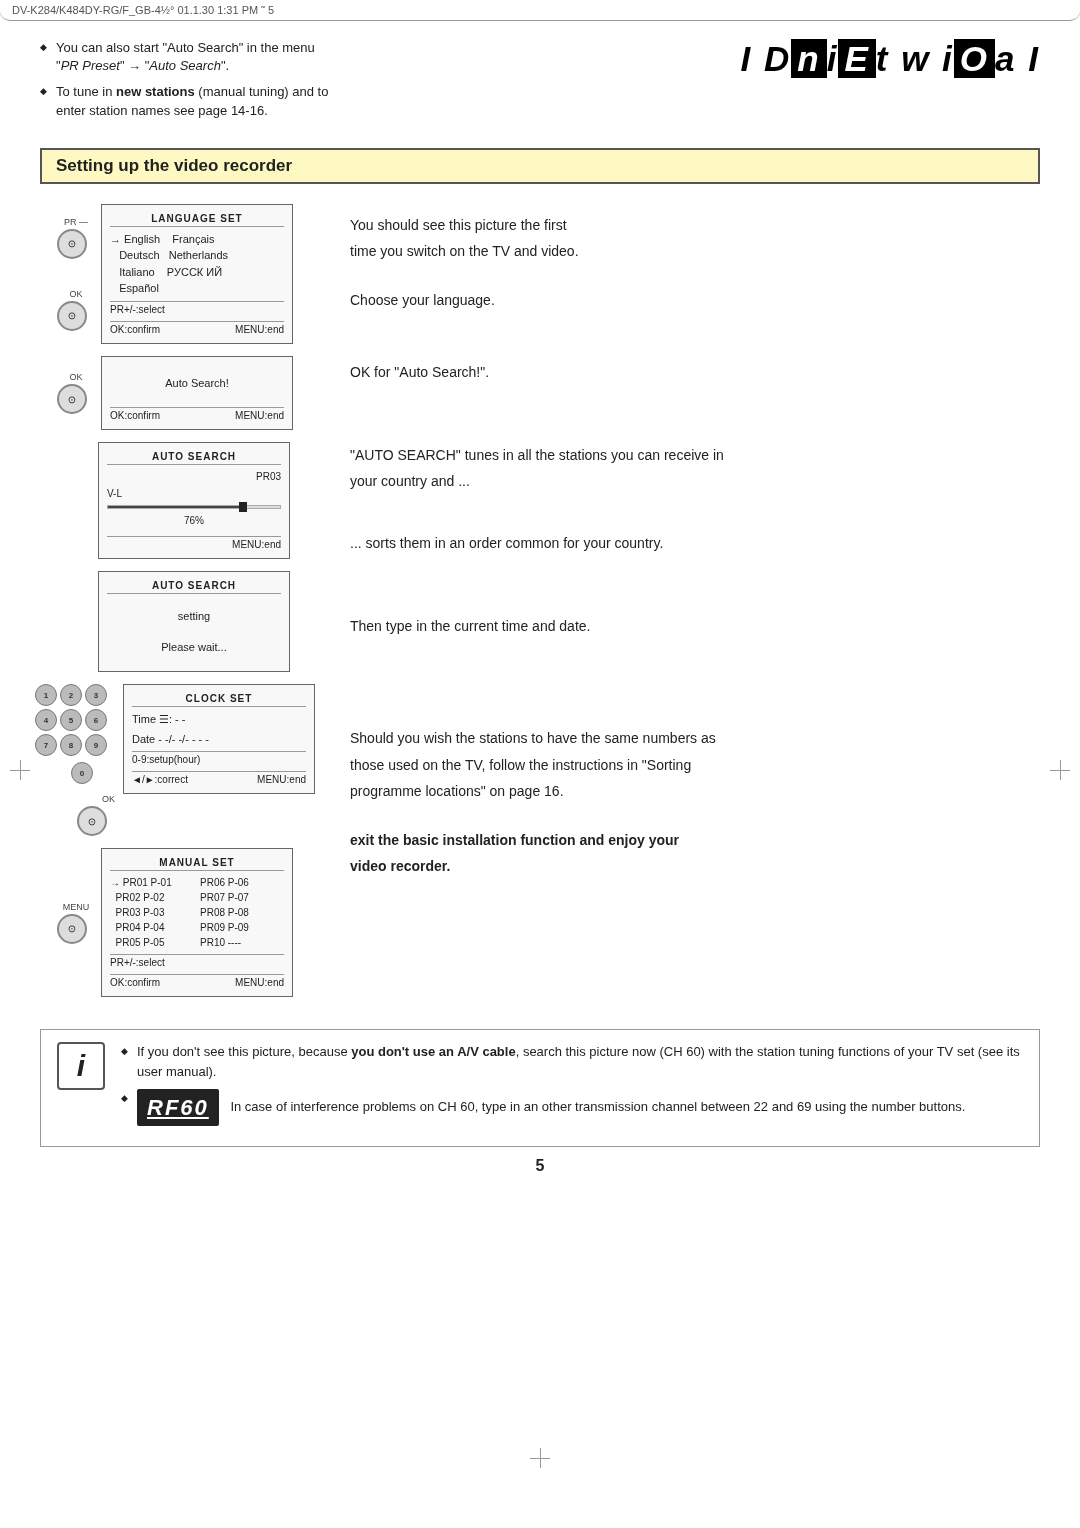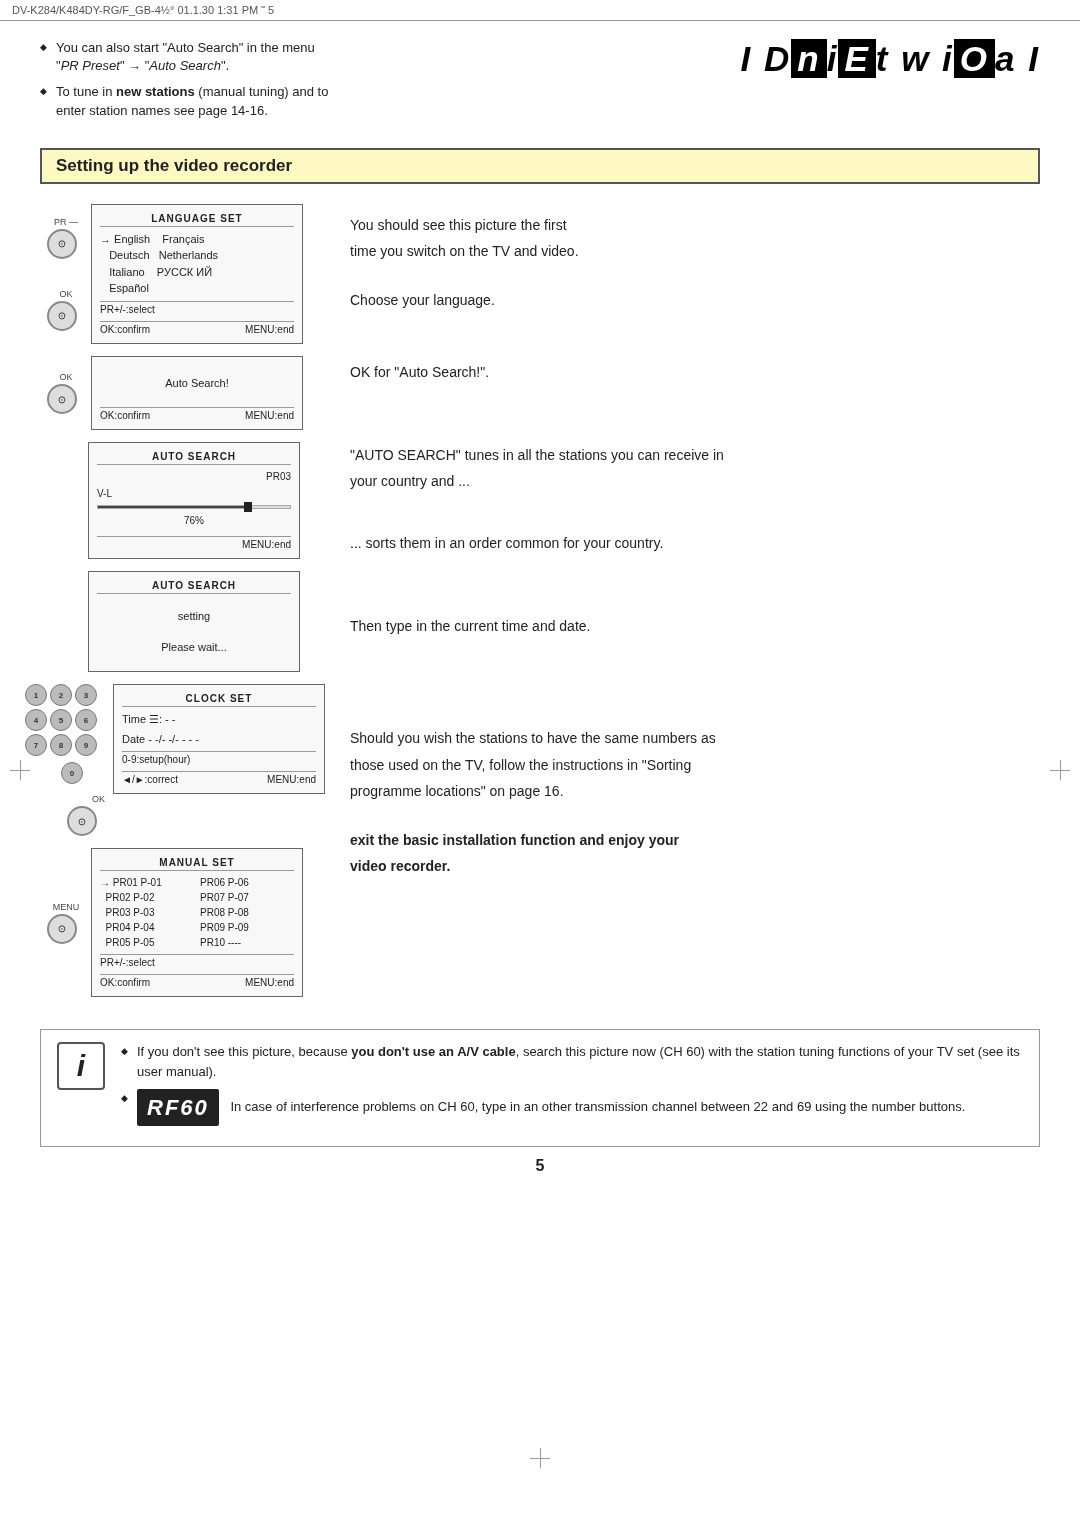--- a/index.html
+++ b/index.html
@@ -14,20 +14,21 @@
     }
 
     
     .top-bar {
       border-bottom: 1px solid #999;
       padding: 4px 12px;
       font-size: 11px;
       color: #555;
       display: flex;
       justify-content: space-between;
+      border-radius: 10px;
     }
 
     
     .header-area {
       display: flex;
       align-items: flex-start;
       padding: 18px 40px 10px 40px;
     }
     .header-bullets {
       flex: 1;
@@ -129,21 +130,21 @@
       align-items: center;
       justify-content: center;
       font-size: 10px;
       margin-right: 8px;
       flex-shrink: 0;
     }
     .screen-box {
       border: 1.5px solid #666;
       background: #f8f8f8;
       padding: 6px 8px;
-      width: 212px;
+      width: 192px;
       font-size: 11px;
       line-height: 1.5;
     }
     .screen-box .screen-title {
       text-align: center;
       font-weight: bold;
       border-bottom: 1px solid #999;
       margin-bottom: 4px;
       font-size: 10px;
       letter-spacing: 1px;
@@ -288,20 +289,21 @@
       background: #222;
       color: #fff;
       font-size: 22px;
       font-weight: 900;
       padding: 2px 10px;
       letter-spacing: 2px;
       border-radius: 2px;
       margin-right: 8px;
       vertical-align: middle;
       font-style: italic;
+      text-decoration: underline;
     }
 
     
     .page-number {
       text-align: center;
       font-size: 16px;
       font-weight: bold;
       margin: 10px 0 20px 0;
     }
 

